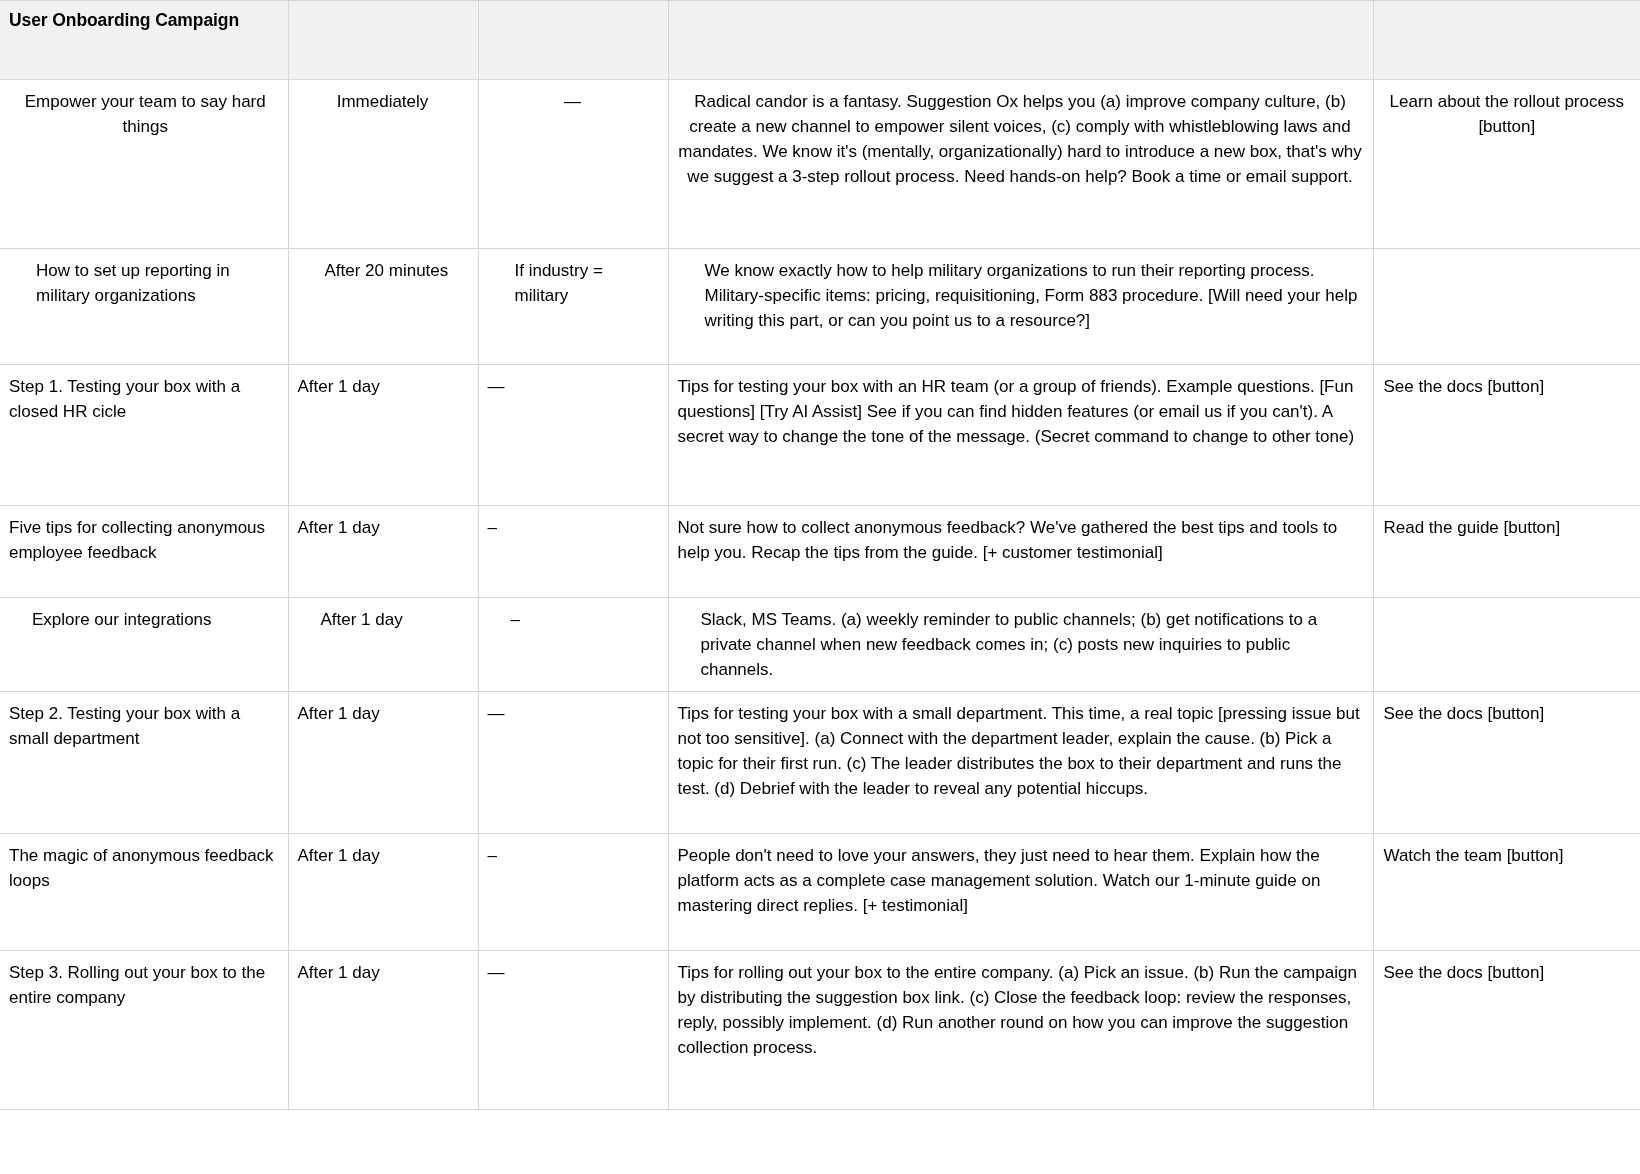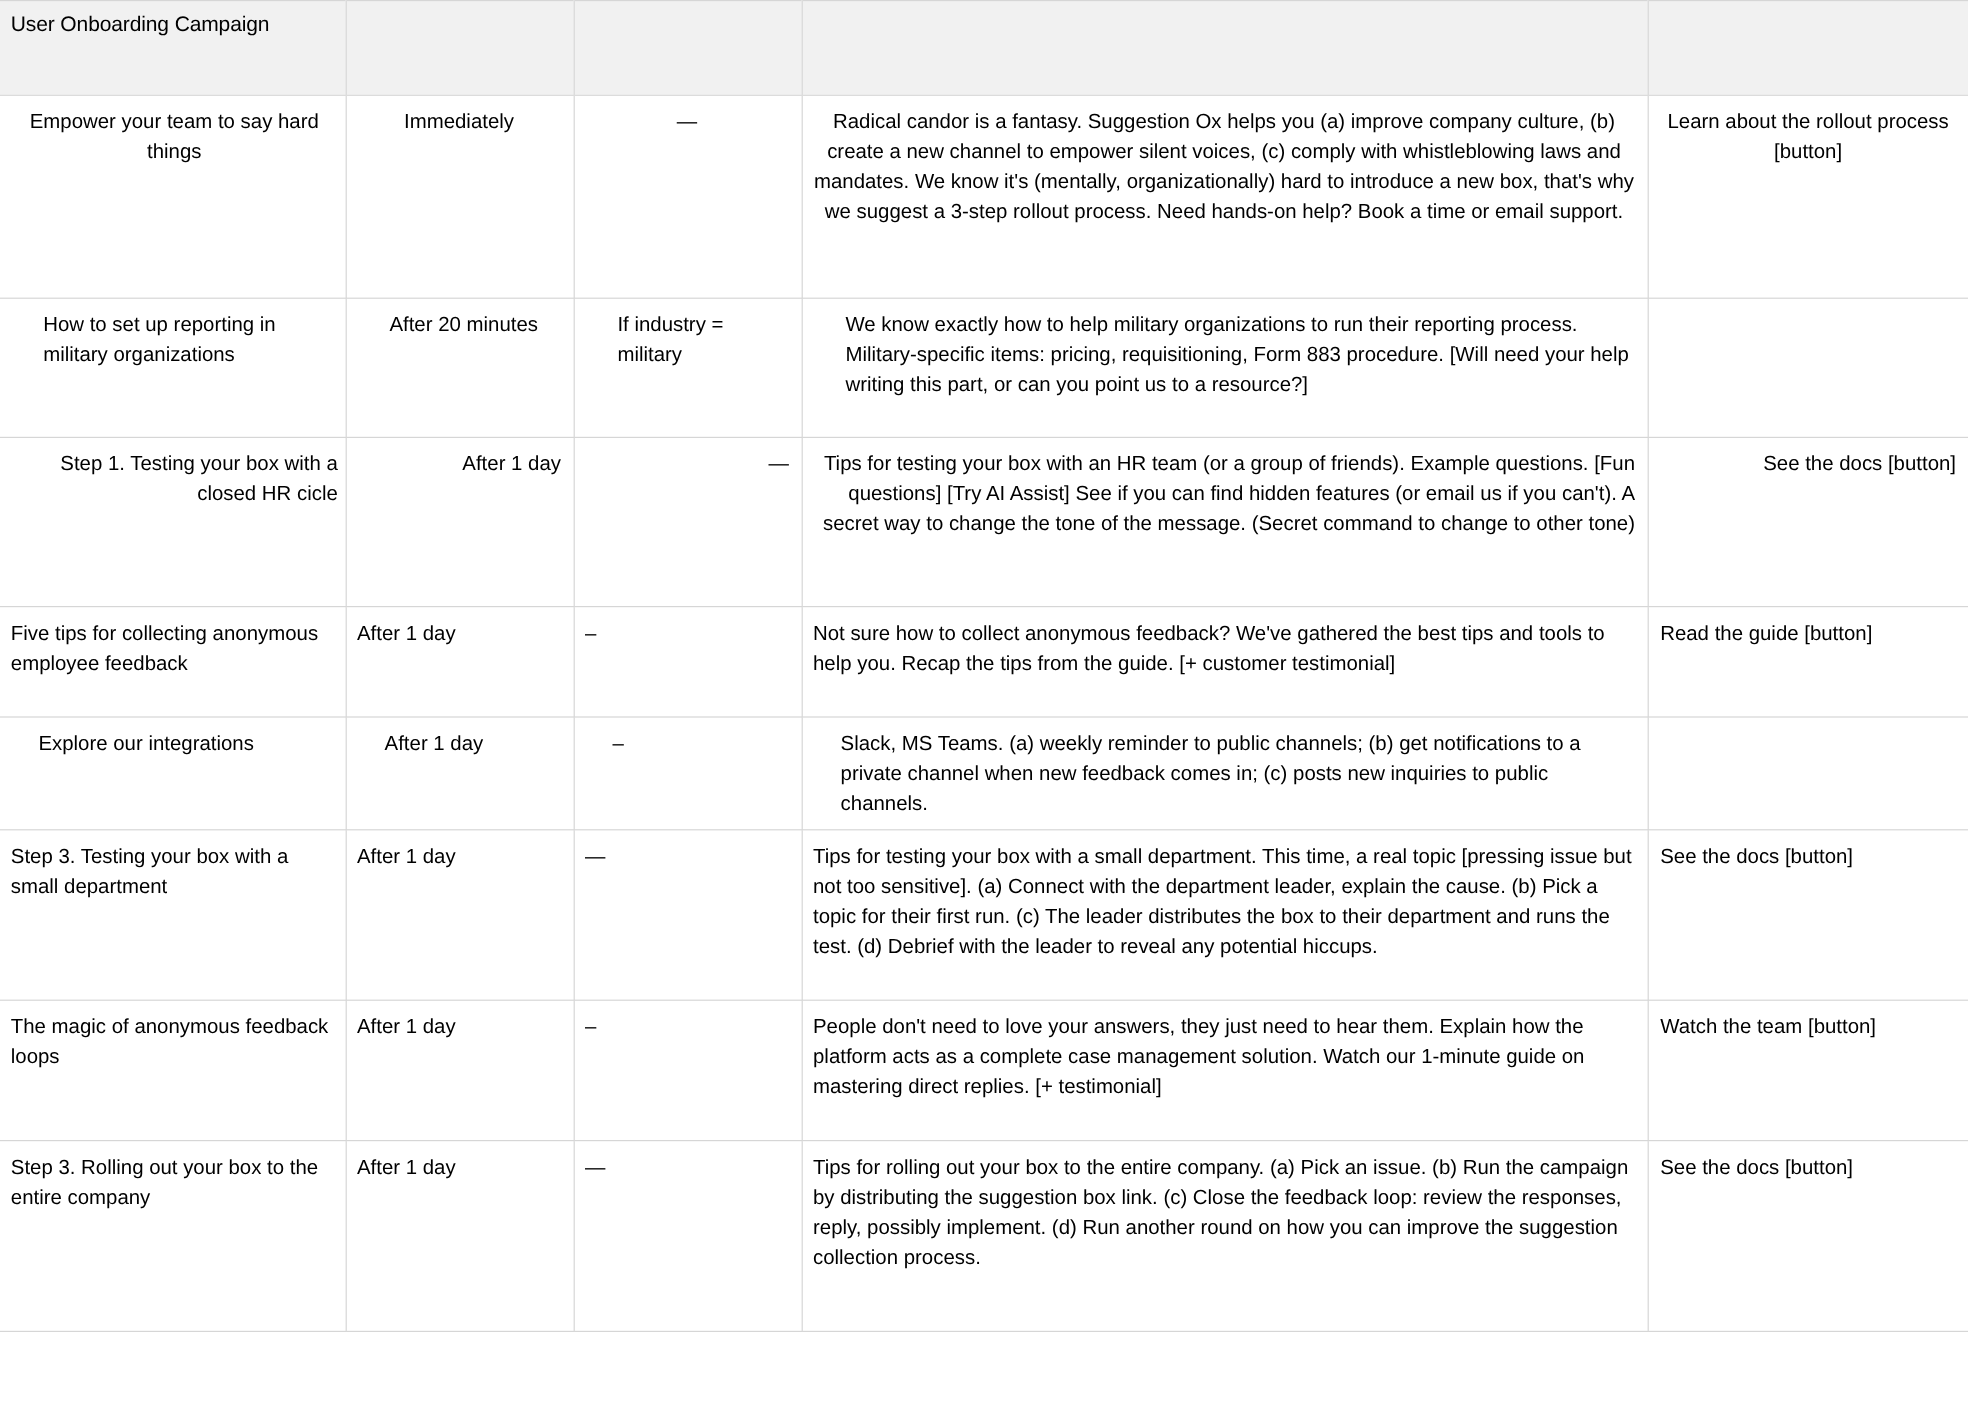--- a/index.html
+++ b/index.html
@@ -50,31 +50,31 @@
   table.campaign-table td:last-child {
     border-right: none;
   }
   thead tr.header-row th {
     background: #f1f1f1;
     height: 62px;
     padding-top: 7px;
     border-bottom: 1px solid #dcdcdc;
   }
   thead tr.header-row th.head-title {
-    font-weight: normal;
+    font-weight: bold;
     font-size: 17.5px;
     letter-spacing: -0.1px;
   }
   tbody td.cell-title { padding-right: 6px; }
   tbody td.cell-cta   { padding-left: 10px; margin-left: 28px; }
 
   
   tbody tr.r0 td { height: 150px; text-align: center; }
   tbody tr.r1 td { height: 97px; padding-left: 36px; }
-  tbody tr.r2 td { height: 122px; text-align: right; }
+  tbody tr.r2 td { height: 122px; }
   tbody tr.r3 td { height: 73px; }
   tbody tr.r4 td { height: 73px; padding-left: 32px; }
   tbody tr.r5 td { height: 123px; }
   tbody tr.r6 td { height: 84px; }
   tbody tr.r7 td { height: 98px; }
   tbody tr.r8 td { height: 140px; }
 </style>
 </head>
 <body>
 
@@ -126,21 +126,21 @@
         <td class="cell-cta">Read the guide [button]</td>
       </tr>
       <tr class="r4">
         <td class="cell-title">Explore our integrations</td>
         <td class="cell-timing">After 1 day</td>
         <td class="cell-cond">–</td>
         <td class="cell-content">Slack, MS Teams. (a) weekly reminder to public channels; (b) get notifications to a private channel when new feedback comes in; (c) posts new inquiries to public channels.</td>
         <td class="cell-cta"></td>
       </tr>
       <tr class="r5">
-        <td class="cell-title">Step 3. Testing your box with a small department</td>
+        <td class="cell-title">Step 2. Testing your box with a small department</td>
         <td class="cell-timing">After 1 day</td>
         <td class="cell-cond">—</td>
         <td class="cell-content">Tips for testing your box with a small department. This time, a real topic [pressing issue but not too sensitive]. (a) Connect with the department leader, explain the cause. (b) Pick a topic for their first run. (c) The leader distributes the box to their department and runs the test. (d) Debrief with the leader to reveal any potential hiccups.</td>
         <td class="cell-cta">See the docs [button]</td>
       </tr>
       <tr class="r7">
         <td class="cell-title">The magic of anonymous feedback loops</td>
         <td class="cell-timing">After 1 day</td>
         <td class="cell-cond">–</td>
         <td class="cell-content">People don't need to love your answers, they just need to hear them. Explain how the platform acts as a complete case management solution. Watch our 1-minute guide on mastering direct replies. [+ testimonial]</td>

